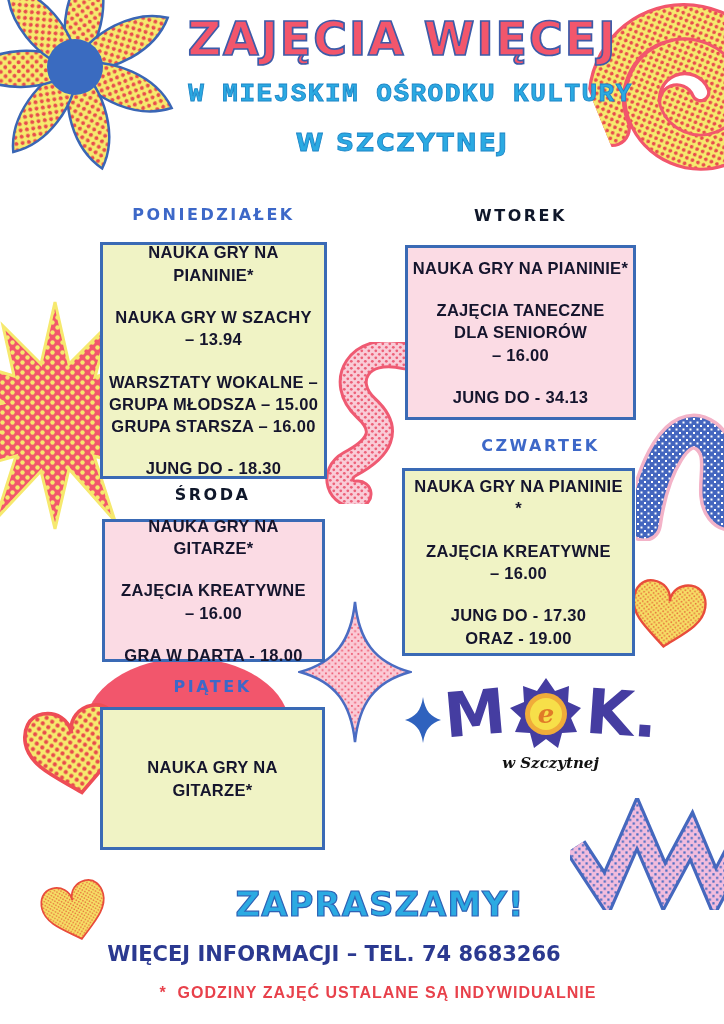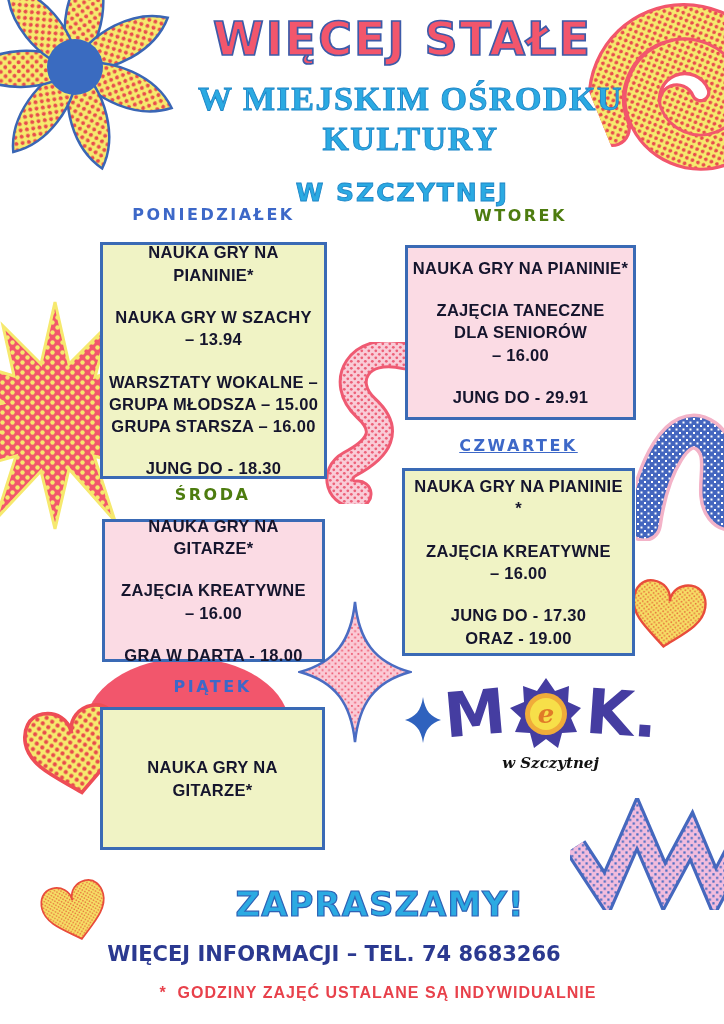--- a/index.html
+++ b/index.html
@@ -9,35 +9,35 @@
   }
   .decor{position:absolute;z-index:1;pointer-events:none;}
 
   
   .title-wrap{position:absolute;left:130px;top:14px;width:545px;text-align:center;z-index:3;}
   .main-title{
     font-family:"DejaVu Sans",sans-serif;font-weight:bold;font-size:46px;letter-spacing:2px;
     color:#F2566C;-webkit-text-stroke:1.7px #3D5BA9;line-height:1.1;margin:0;
   }
   .sub-title{
-    font-family:Liberation Serif, serif;font-weight:bold;font-size:34px;letter-spacing:1.5px;
+    font-family:Liberation Mono, monospace;font-weight:bold;font-size:26px;letter-spacing:1.5px;
     color:#2BAAE2;-webkit-text-stroke:0.9px #1E86C8;margin:14px 0 0 16px;line-height:1.2;
   }
   .sub-title2{
     font-family:"DejaVu Sans",sans-serif;font-weight:bold;font-size:25px;letter-spacing:2px;
     color:#2BAAE2;-webkit-text-stroke:0.9px #1E86C8;margin:18px 0 0 0;line-height:1.2;
   }
 
   
   .day-header{
     position:absolute;z-index:3;text-align:center;
     font-family:"DejaVu Sans",sans-serif;font-weight:bold;font-size:16px;letter-spacing:2.5px;
   }
   .hdr-blue{color:#3D68C8;}
-  .hdr-pink{color:#4d7c0f;}
+  .hdr-pink{color:#0f172a;}
   .card{
     position:absolute;z-index:2;border:3px solid #3A6AB5;box-sizing:border-box;
     display:flex;flex-direction:column;justify-content:center;
     text-align:center;color:#15152D;font-weight:bold;font-size:16.5px;
     padding:6px 4px;
   }
   .card p{margin:10px 0;line-height:1.35;white-space:pre-line;letter-spacing:0.3px;}
   .card-yellow{background:#F0F3C5;}
   .card-pink{background:#FBDBE4;}
 
@@ -183,21 +183,21 @@
       <path d="M 6,48 L 40,100 L 74,22 L 104,92 L 134,36 L 160,98 L 184,52" stroke="#4568BE" stroke-width="26"></path>
       <path d="M 6,48 L 40,100 L 74,22 L 104,92 L 134,36 L 160,98 L 184,52" stroke="url(#dotsPB)" stroke-width="19"></path>
     </g>
   </svg>
 
   <svg class="decor" style="left:40px;top:878px;transform:rotate(-14deg);" width="70" height="66" viewBox="0 0 100 92">
     <path fill="url(#dotsYO)" stroke="#E84C3C" stroke-width="2.5" d="M 50,30 C 50,16 39,7 26,7 C 12,7 5,19 5,32 C 5,54 29,69 50,87 C 71,69 95,54 95,32 C 95,19 88,7 74,7 C 61,7 50,16 50,30 Z"></path>
   </svg>
 
   <div class="title-wrap">
-    <h1 class="main-title">WIĘCEJ STAŁE</h1>
+    <h1 class="main-title">ZAJĘCIA WIĘCEJ</h1>
     <h2 class="sub-title">W MIEJSKIM OŚRODKU KULTURY</h2>
     <h2 class="sub-title2">W SZCZYTNEJ</h2>
   </div>
 
   <div class="day-header hdr-blue" style="left:100px;top:205px;width:227px;">PONIEDZIAŁEK</div>
   <div class="card card-yellow" style="left:100px;top:242px;width:227px;height:237px;">
     <p>NAUKA GRY  NA PIANINIE*</p>
     <p>NAUKA GRY W SZACHY
 –  13.94</p>
     <p>WARSZTATY WOKALNE –
@@ -205,24 +205,24 @@
 GRUPA STARSZA – 16.00</p>
     <p>JUNG DO - 18.30</p>
   </div>
 
   <div class="day-header hdr-pink" style="left:405px;top:206px;width:231px;">WTOREK</div>
   <div class="card card-pink" style="left:405px;top:245px;width:231px;height:175px;">
     <p>NAUKA GRY NA PIANINIE*</p>
     <p>ZAJĘCIA TANECZNE
 DLA SENIORÓW
 –  16.00</p>
-    <p>JUNG DO - 29.91</p>
-  </div>
-
-  <div class="day-header hdr-blue" style="left:402px;top:436px;width:233px;text-decoration:underline;">CZWARTEK</div>
+    <p>JUNG DO - 34.13</p>
+  </div>
+
+  <div class="day-header hdr-blue" style="left:424px;top:436px;width:233px;">CZWARTEK</div>
   <div class="card card-yellow" style="left:402px;top:468px;width:233px;height:188px;">
     <p>NAUKA GRY NA PIANINIE *</p>
     <p>ZAJĘCIA KREATYWNE
 – 16.00</p>
     <p>JUNG DO - 17.30
 ORAZ - 19.00</p>
   </div>
 
   <div class="day-header hdr-pink" style="left:102px;top:485px;width:221px;text-align:center;">ŚRODA</div>
   <div class="card card-pink" style="left:102px;top:519px;width:223px;height:143px;">

